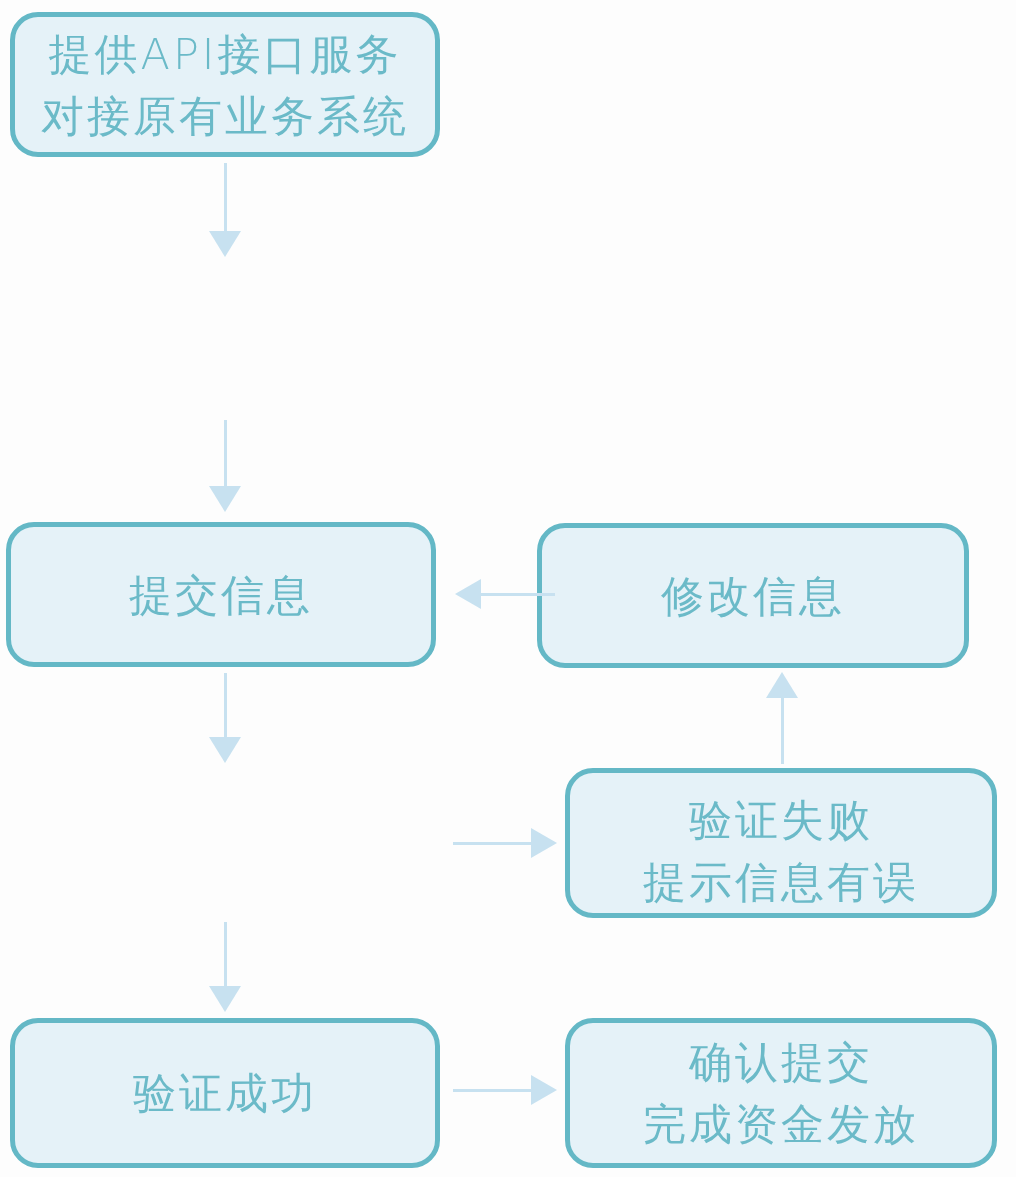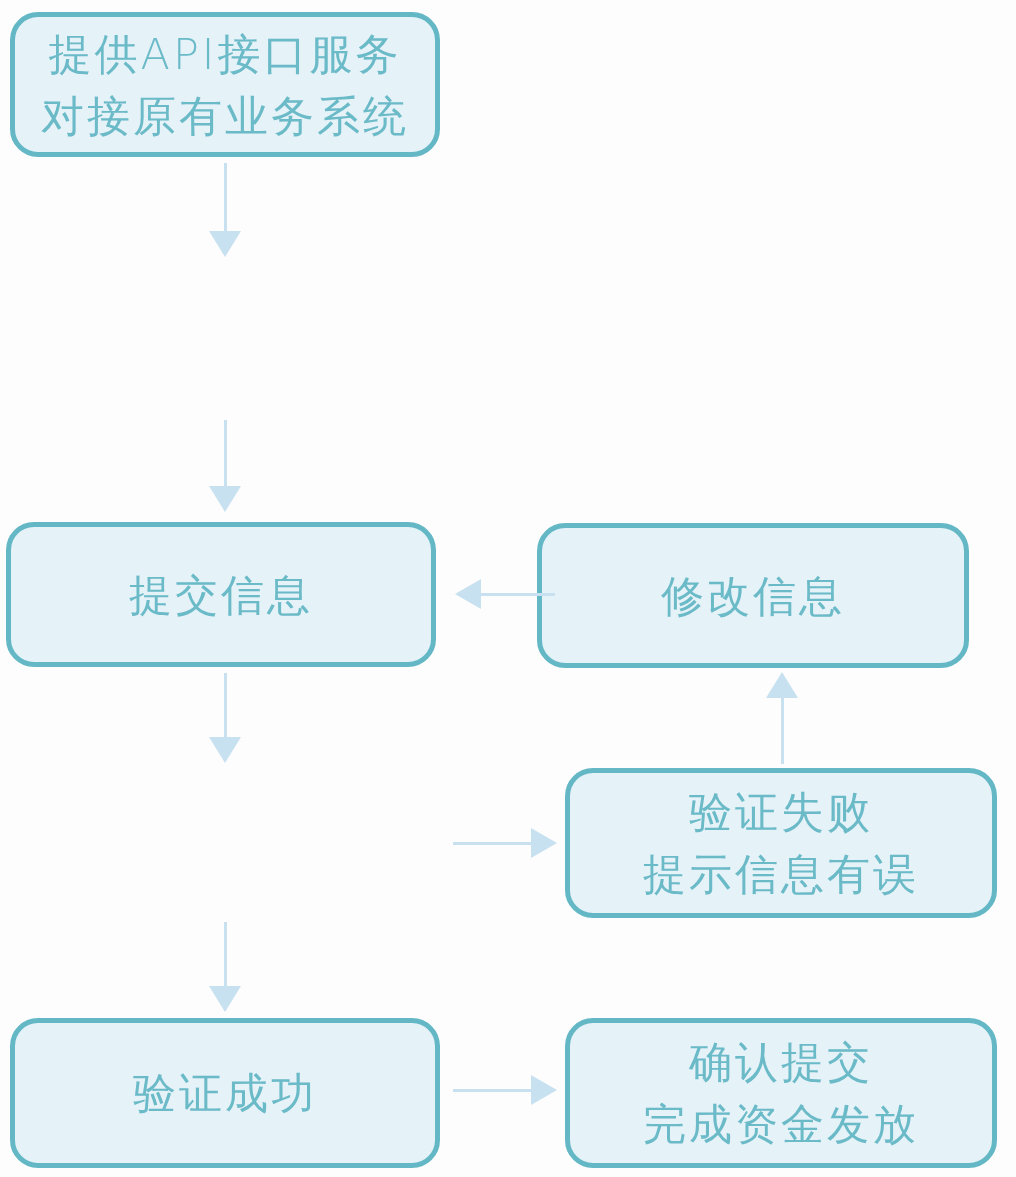--- a/index.html
+++ b/index.html
@@ -39,21 +39,21 @@
     line-height: 62px;
     letter-spacing: 3px;
     white-space: pre-line;
   }
   
   .node-api-service     { left: 10px;  top: 12px;   width: 430px; height: 145px; }
   .node-enter-account   { left: 10px;  top: 267px;  width: 430px; height: 148px; }
   .node-submit-info     { left: 6px;  top: 522px;  width: 430px; height: 145px; }
   .node-modify-info     { left: 537px; top: 523px;  width: 432px; height: 145px; }
   .node-verify-info     { left: 10px;  top: 770px;  width: 430px; height: 146px; }
-  .node-verify-failed   { left: 565px; top: 768px;  width: 432px; height: 150px; }
+  .node-verify-failed   { left: 565px; top: 768px;  width: 432px; height: 150px; align-items: flex-end; }
   .node-verify-success  { left: 10px;  top: 1018px; width: 430px; height: 150px; }
   .node-confirm-submit  { left: 565px; top: 1018px; width: 432px; height: 150px; }
 
   
   .arrow { position: absolute; }
   .arrow .shaft { position: absolute; background: var(--color-arrow); }
   .arrow .head { position: absolute; width: 0; height: 0; }
 
   .arrow.down .shaft { left: 50%; margin-left: -1.5px; top: 0; width: 3px; height: calc(100% - 24px); }
   .arrow.down .head  { bottom: 0; left: 50%; transform: translateX(-50%);

